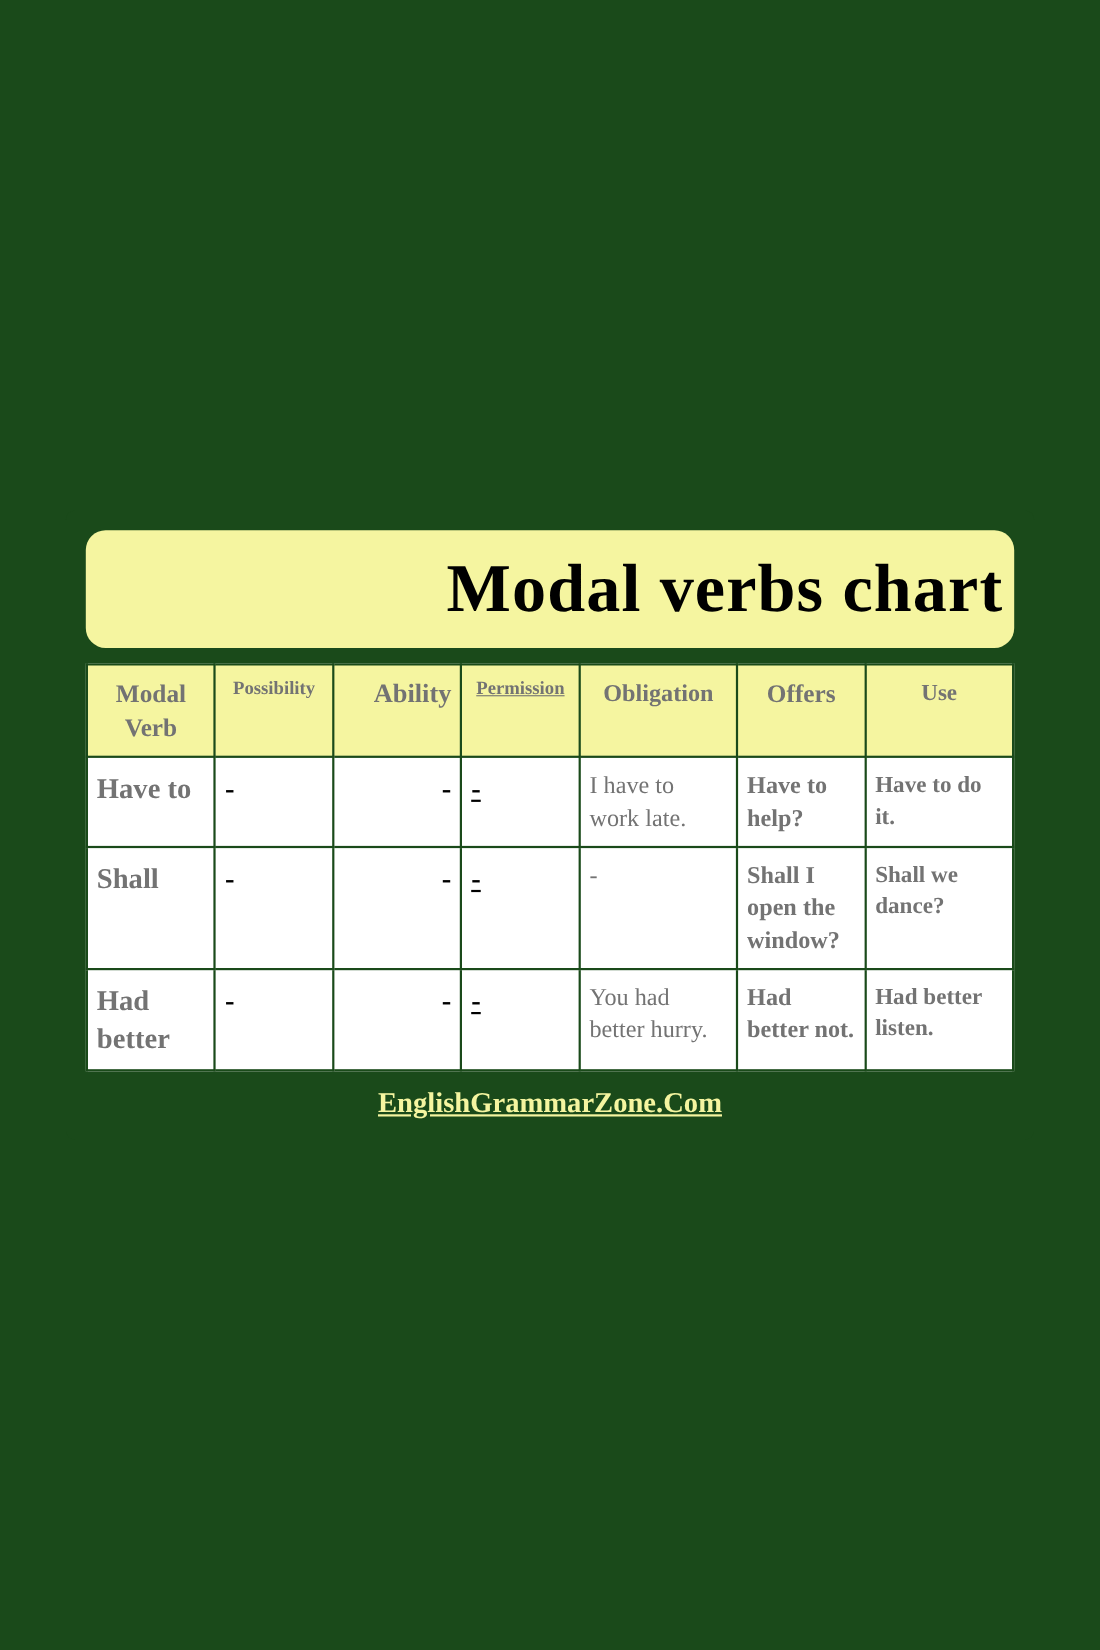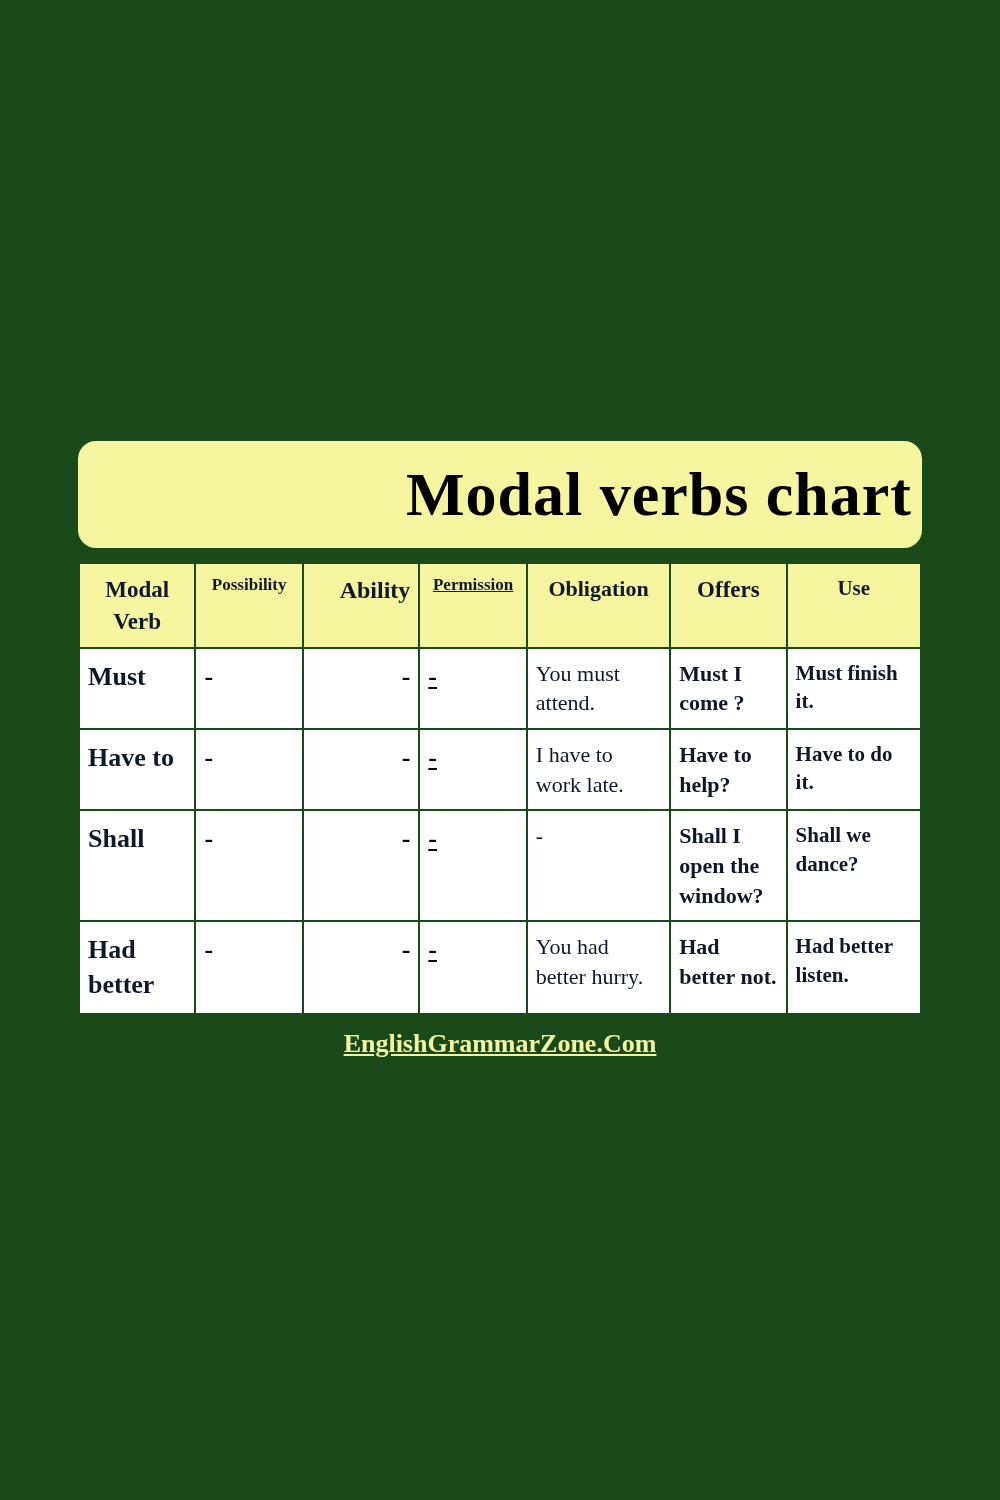--- a/index.html
+++ b/index.html
@@ -43,21 +43,21 @@
       border-collapse: collapse;
       background: #fff;
     }
 
     th, td {
       border: 2px solid #1a4a1a;
       padding: 10px 8px;
       vertical-align: top;
       font-family: 'Comic Sans MS', 'Chalkboard SE', cursive;
       font-size: 22px;
-      color: #0f172a;
+      color: #737373;
       line-height: 1.35;
     }
 
     thead th {
       background: #f5f5a0;
       font-weight: 700;
       font-size: 23px;
     }
 
     .col-modal { width: 13%; }
@@ -107,29 +107,20 @@
         <th class="col-modal">Modal Verb</th>
         <th class="col-poss">Possibility</th>
         <th class="col-abil">Ability</th>
         <th class="col-perm">Permission</th>
         <th class="col-oblig">Obligation</th>
         <th class="col-offers">Offers</th>
         <th class="col-use">Use</th>
       </tr>
     </thead>
     <tbody id="table-body">
-    <tr>
-          <td class="col-modal">Must</td>
-          <td class="col-poss dash-cell">-</td>
-          <td class="col-abil dash-cell">-</td>
-          <td class="col-perm dash-cell">-</td>
-          <td class="col-oblig">You must attend.</td>
-          <td class="col-offers">Must I come ?</td>
-          <td class="col-use">Must finish it.</td>
-        </tr>
         <tr>
           <td class="col-modal">Have to</td>
           <td class="col-poss dash-cell">-</td>
           <td class="col-abil dash-cell">-</td>
           <td class="col-perm dash-cell">-</td>
           <td class="col-oblig">I have to work late.</td>
           <td class="col-offers">Have to help?</td>
           <td class="col-use">Have to do it.</td>
         </tr>
         <tr>

